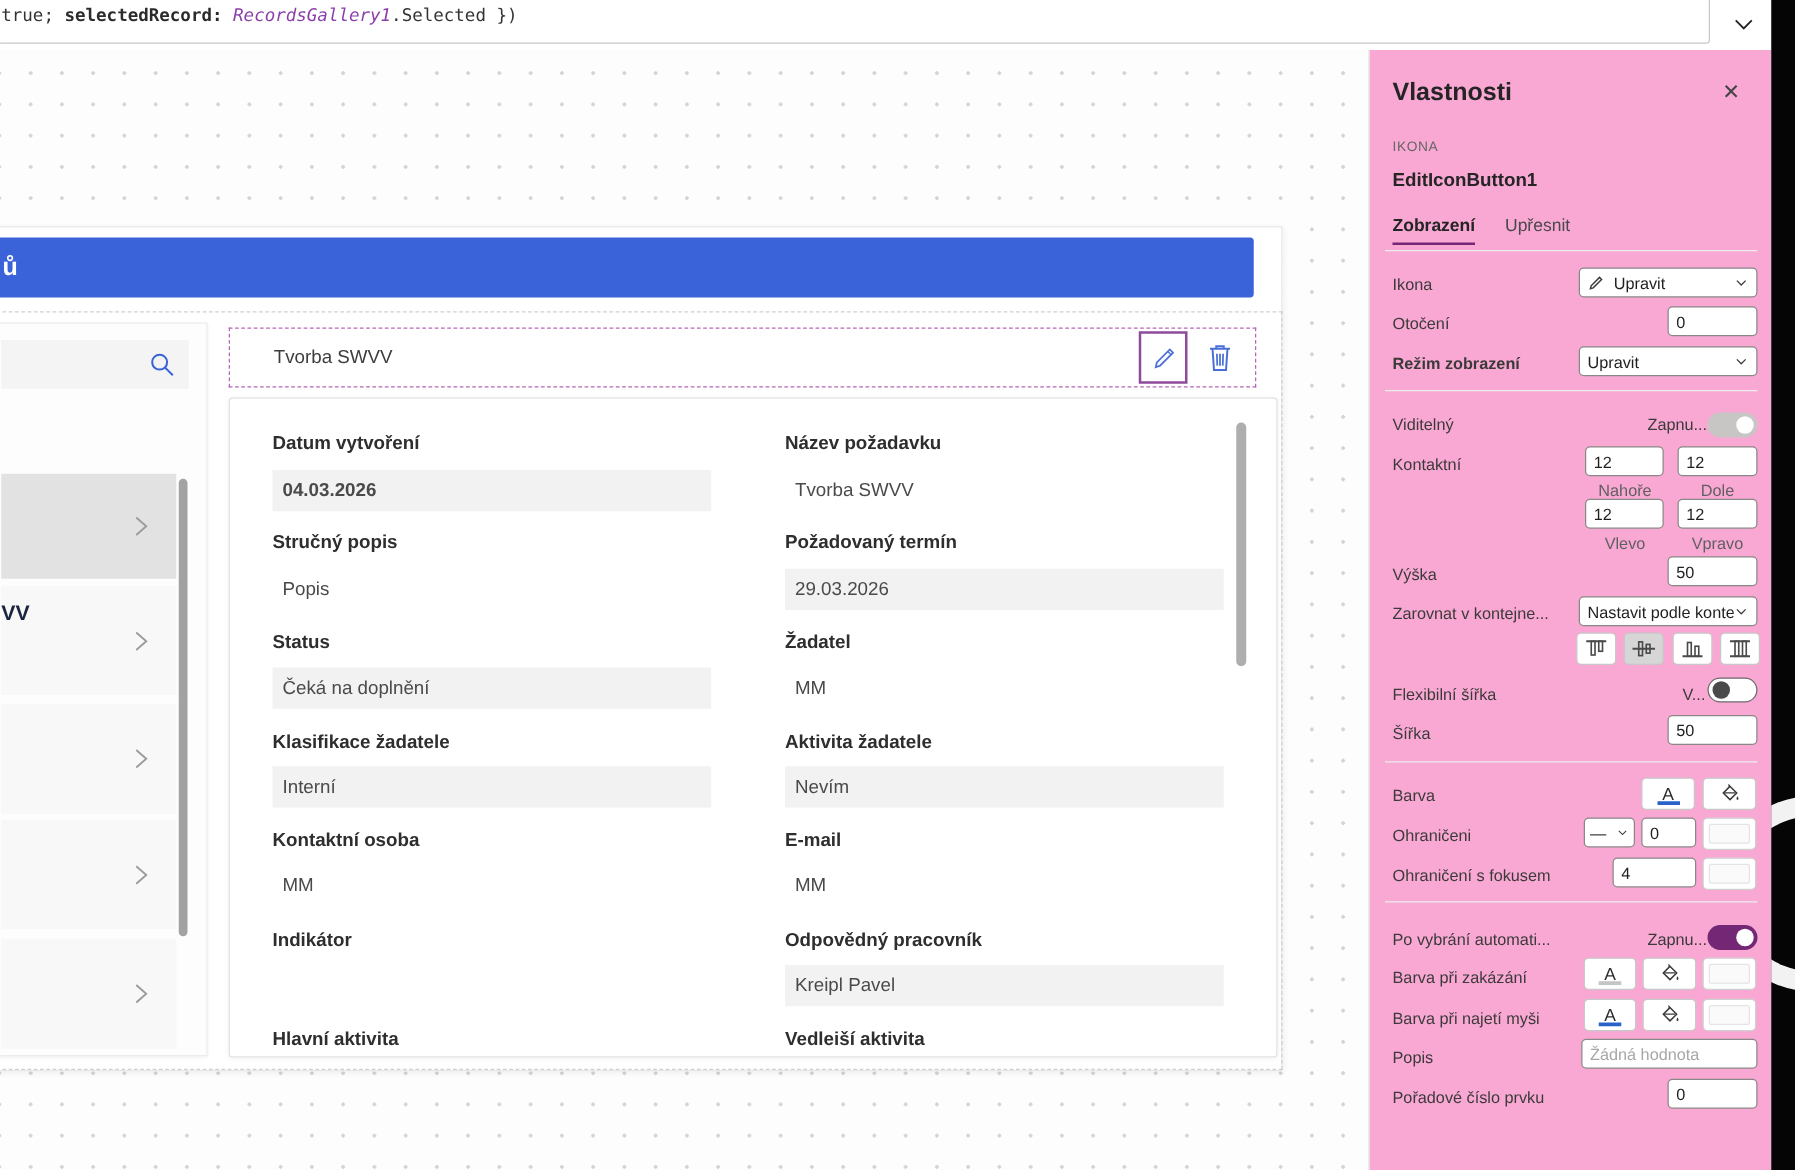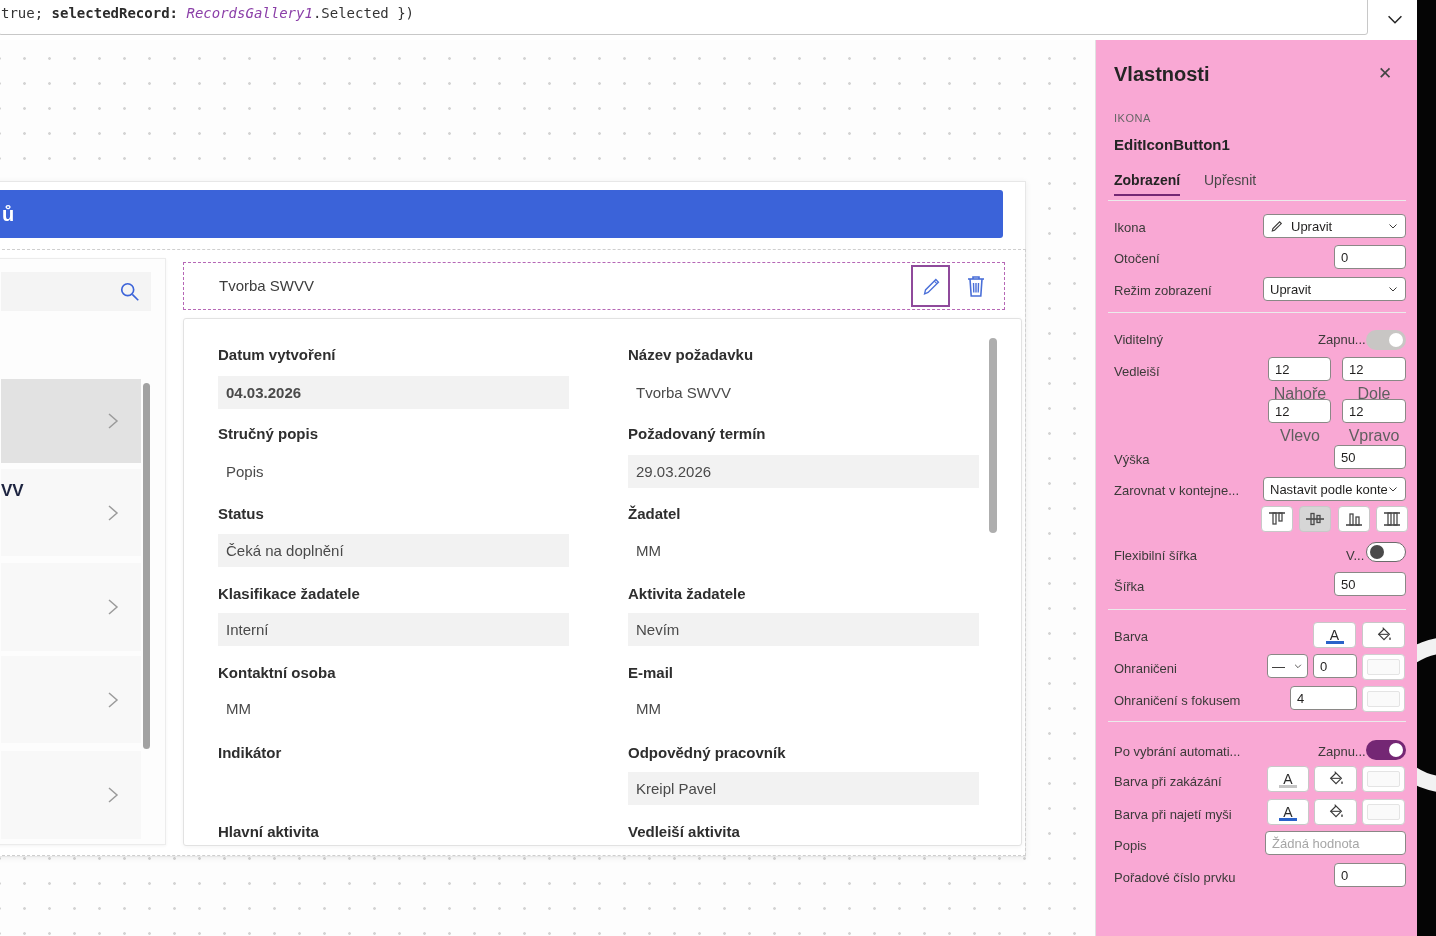--- a/index.html
+++ b/index.html
@@ -72,21 +72,21 @@
     font-size:17px; color:#444; text-align:center; line-height:22px; cursor:pointer; }
   #pcat { position:absolute; left:18px; top:72px; font-size:11px; color:#666;
     letter-spacing:.5px; }
   #pname { position:absolute; left:18px; top:96px; font-size:15px;
     font-weight:bold; color:#252525; }
   .ptab { position:absolute; top:132px; font-size:14px; color:#484848; cursor:pointer; }
   .ptab.active { font-weight:bold; color:#242424; border-bottom:2px solid #742774;
     padding-bottom:6px; }
   .pdiv { position:absolute; left:12px; width:298px; height:1px; background:#ebebeb; }
   .plabel { position:absolute; left:18px; font-size:13px; color:#3b3a39; }
-  .psub { position:absolute; font-size:16px; color:#5f5f5f; width:64px; text-align:center; }
+  .psub { position:absolute; font-size:13px; color:#5f5f5f; width:64px; text-align:center; }
   .ctl { position:absolute; height:24px; border:1px solid #8a8886; border-radius:4px;
     background:#fff; font-size:13px; color:#201f1e; font-family:"Liberation Sans",sans-serif;
     padding:0 6px; }
   .dd { position:absolute; height:24px; border:1px solid #8a8886; border-radius:4px;
     background:#fff; display:flex; align-items:center; padding:0 6px; font-size:13px;
     color:#201f1e; cursor:pointer; }
   .dd .ddtxt { flex:1; white-space:nowrap; overflow:hidden; }
   .dd svg { flex:none; }
   .toggle { position:absolute; width:40px; height:20px; border-radius:10px; cursor:pointer; }
   .toggle .knob { position:absolute; top:3px; width:14px; height:14px; border-radius:50%; }
@@ -257,37 +257,37 @@
         </svg>
       <span class="ddtxt">Upravit</span>
       <svg width="12" height="12" viewBox="0 0 24 24">
           <polyline points="5,9 12,16 19,9" fill="none" stroke="#3b3a39" stroke-width="2"></polyline>
         </svg>
     </div>
 
     <div class="plabel" style="top:211px;">Otočení</div>
     <input class="ctl" style="left: 238px; top: 205px; width: 72px;" value="0">
 
-    <div class="plabel" style="top:243px;">Režim zobrazení</div>
+    <div class="plabel" style="top:243px;font-weight:bold;">Režim zobrazení</div>
     <div class="dd" style="left:167px; top:237px; width:143px;">
       <span class="ddtxt">Upravit</span>
       <svg width="12" height="12" viewBox="0 0 24 24">
           <polyline points="5,9 12,16 19,9" fill="none" stroke="#3b3a39" stroke-width="2"></polyline>
         </svg>
     </div>
 
     <div class="pdiv" style="top:272px;"></div>
 
     <div class="plabel" style="top:292px;">Viditelný</div>
     <div class="tlabel" style="left:222px; top:292px;">Zapnu...</div>
     <div class="toggle on-gray" style="left:270px; top:290px;">
         <div class="knob"></div>
       </div>
 
-    <div class="plabel" style="top:324px;">Vedleiší</div>
+    <div class="plabel" style="top:324px;">Kontaktní</div>
     <input class="ctl" style="left: 172px; top: 317px; width: 63px;" value="12">
     <input class="ctl" style="left: 246px; top: 317px; width: 64px;" value="12">
     <div class="psub" style="left:172px; top:345px;">Nahoře</div>
     <div class="psub" style="left:246px; top:345px;">Dole</div>
     <input class="ctl" style="left: 172px; top: 359px; width: 63px;" value="12">
     <input class="ctl" style="left: 246px; top: 359px; width: 64px;" value="12">
     <div class="psub" style="left:172px; top:387px;">Vlevo</div>
     <div class="psub" style="left:246px; top:387px;">Vpravo</div>
 
     <div class="plabel" style="top:412px;">Výška</div>

